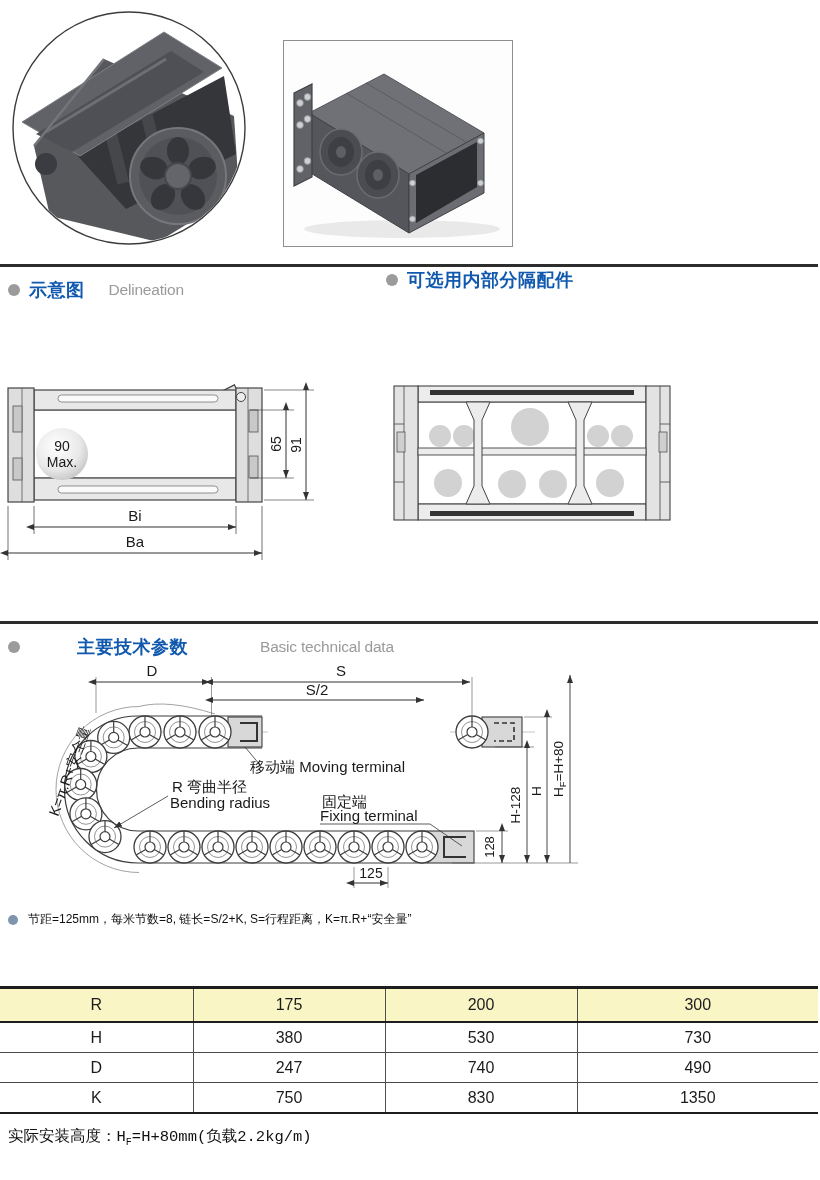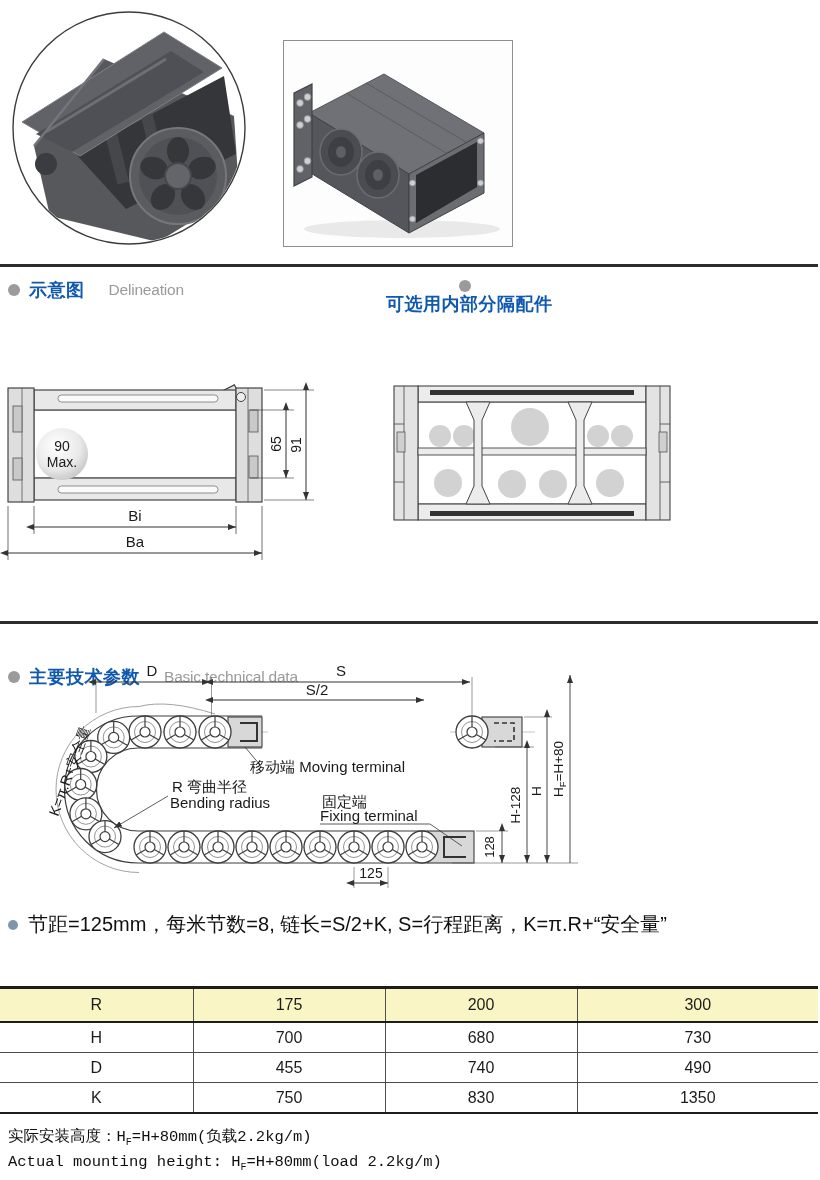--- a/index.html
+++ b/index.html
@@ -15,21 +15,21 @@
   .sec-head .dot { width:12px; height:12px; border-radius:50%; background:#9b9b9b; margin-right:9px; flex:none; }
   .sec-head .zh { font-size:18px; font-weight:bold; color:#1059ae; letter-spacing:.5px; white-space:nowrap; }
   .sec-head .en { font-size:15.5px; color:#9a9a9a; margin-left:24px; white-space:nowrap; letter-spacing:-.2px; }
 
   
   .photo-rect { position:absolute; left:283px; top:40px; width:230px; height:207px; border:1px solid #8f8f8f; background:#fdfdfd; box-sizing:border-box; }
 
   
   .note-line { position:absolute; display:flex; align-items:center; }
   .note-line .dot { width:10px; height:10px; border-radius:50%; background:#7f94ad; margin-right:10px; flex:none; }
-  .note-line .txt { font-size:20px; color:#101010; font-weight:500; white-space:nowrap; }
+  .note-line .txt { font-size:12px; color:#101010; font-weight:500; white-space:nowrap; }
 
   
   table.spec {
     position:absolute; left:0; top:986px; width:818px;
     border-collapse:collapse; table-layout:fixed;
     border-top:3px solid #1d1d1d; border-bottom:2.5px solid #1d1d1d;
   }
   table.spec td {
     border-left:1.5px solid #4f4f4f; border-top:1.5px solid #4a4a4a;
     text-align:center; vertical-align:middle;
@@ -121,21 +121,21 @@
   </div>
 
   <div class="sec-rule" style="top:264px;"></div>
 
   <div class="sec-head" style="left:8px;top:278px;">
     <span class="dot"></span>
     <span class="zh">示意图</span>
     <span class="en">Delineation</span>
   </div>
 
-  <div class="sec-head" style="left:386px;top:280px;flex-direction:column;">
+  <div class="sec-head" style="left:386px;top:268px;">
     <span class="dot"></span>
     <span class="zh">可选用内部分隔配件</span>
   </div>
 
   <svg class="abs" style="left:0;top:310px;" width="332" height="258" viewBox="0 0 332 258">
     <defs>
       <marker id="ae" markerUnits="userSpaceOnUse" markerWidth="10" markerHeight="8" refX="8" refY="3" orient="auto">
         <path d="M0,0 L8,3 L0,6 Z" fill="#333"></path>
       </marker>
       <marker id="as" markerUnits="userSpaceOnUse" markerWidth="10" markerHeight="8" refX="0" refY="3" orient="auto-start-reverse">
@@ -222,21 +222,21 @@
     </g>
 
     <g fill="#ececec" stroke="#444" stroke-width="1">
       <path d="M 76,30 h 24 l -8,18 v 66 l 8,18 h -24 l 8,-18 v -66 z"></path>
       <path d="M 178,30 h 24 l -8,18 v 66 l 8,18 h -24 l 8,-18 v -66 z"></path>
     </g>
   </svg>
 
   <div class="sec-rule" style="top:621px;"></div>
 
-  <div class="sec-head" style="left:8px;top:665px;">
+  <div class="sec-head" style="left:8px;top:635px;gap:48px;">
     <span class="dot"></span>
     <span class="zh">主要技术参数</span>
     <span class="en">Basic technical data</span>
   </div>
 
   <svg class="abs" style="left:0;top:655px;" width="820" height="250" viewBox="0 0 820 250">
     <defs>
       <marker id="dae" markerUnits="userSpaceOnUse" markerWidth="10" markerHeight="8" refX="8" refY="3" orient="auto">
         <path d="M0,0 L8,3 L0,6 Z" fill="#333"></path>
       </marker>
@@ -335,35 +335,34 @@
       </colgroup>
     <tbody>
         <tr>
       <td>R</td>
       <td>175</td>
       <td>200</td>
       <td>300</td>
     </tr>
     <tr>
       <td>H</td>
-      <td>700</td>
-      <td>680</td>
+      <td>380</td>
+      <td>530</td>
       <td>730</td>
     </tr>
     <tr>
       <td>D</td>
-      <td>455</td>
+      <td>247</td>
       <td>740</td>
       <td>490</td>
     </tr>
     <tr>
       <td>K</td>
       <td>750</td>
       <td>830</td>
       <td>1350</td>
     </tr>
   </tbody>
     </table>
 
   <div class="foot-line" style="top:1126px;"><span>实际安装高度：H</span><sub>F</sub><span>=H+80mm(负载2.2kg/m)</span></div>
-  <div class="foot-line" style="top:1153px;"><span>Actual mounting height: H</span><sub>F</sub><span>=H+80mm(load 2.2kg/m)</span></div>
 
 </div>
 
 </body></html>

